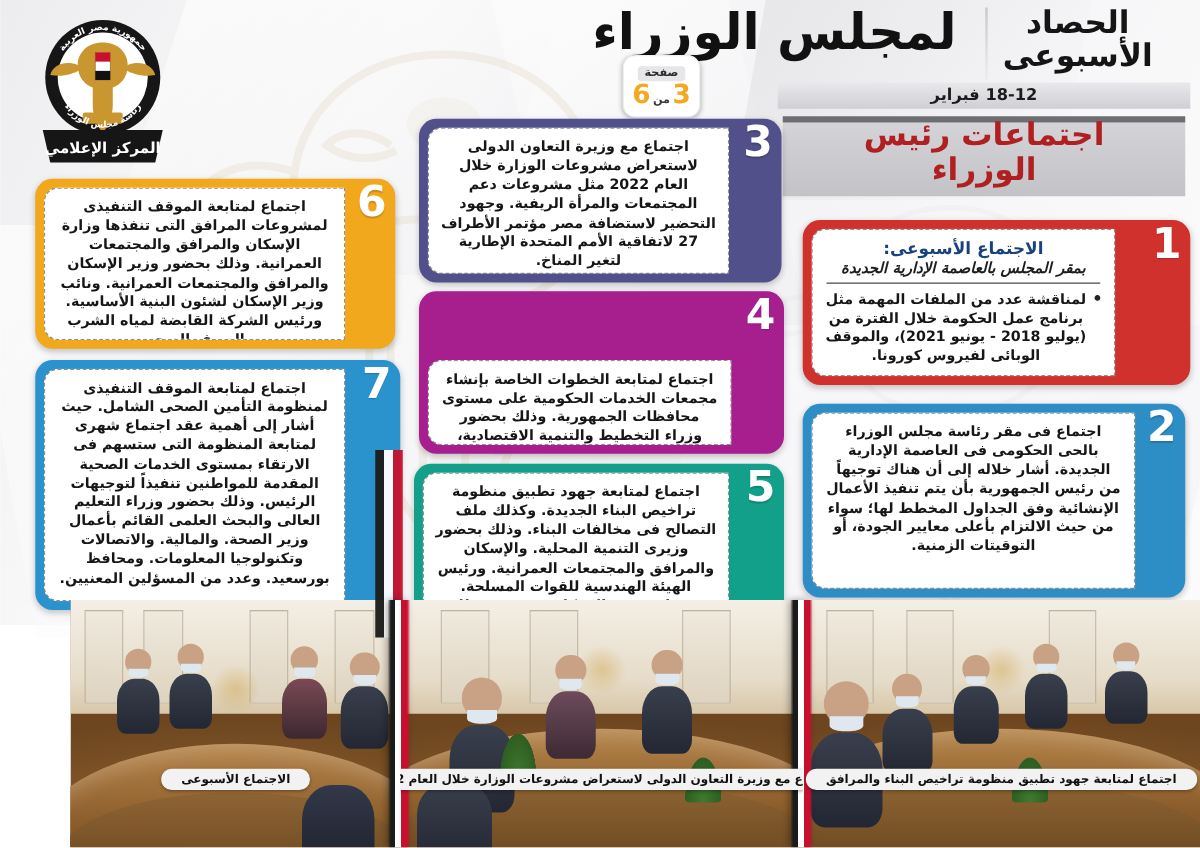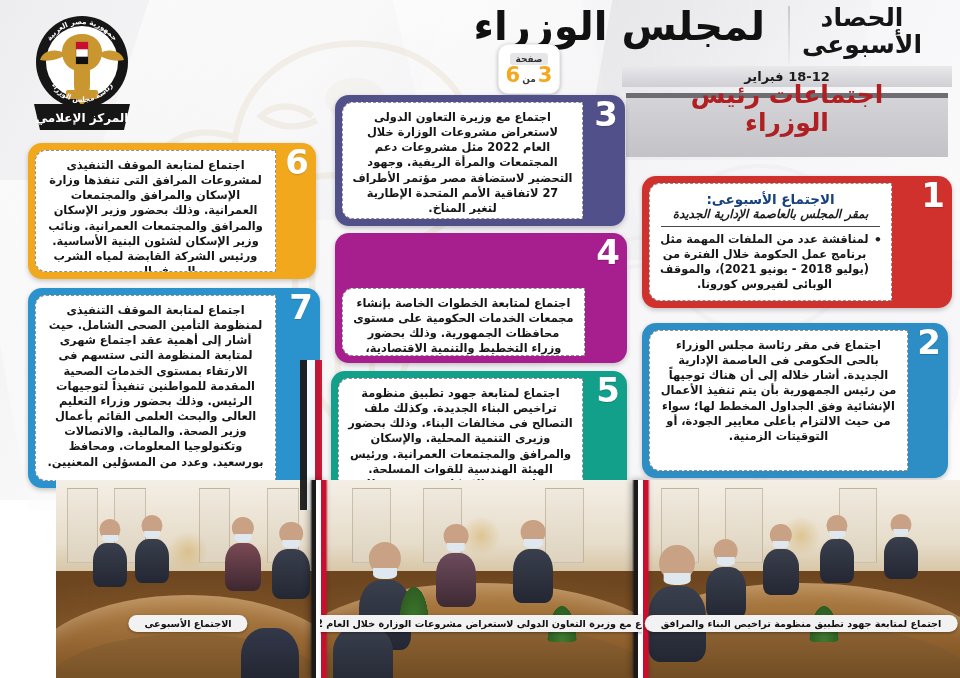--- a/index.html
+++ b/index.html
@@ -74,21 +74,21 @@
     display: flex; align-items: center; justify-content: center;
   }
   .date-bar span { font-size: 13px; font-weight: 700; color: #1b1b1b; }
 
   .section-band {
     position: absolute; right: 12px; top: 93px; width: 322px; height: 64px;
     background: linear-gradient(#d4d4d8, #c2c2c7);
     border-top: 5px solid #6d6d72;
   }
   .section-title {
-    position: absolute; right: 12px; top: 81px; width: 322px;
+    position: absolute; right: 12px; top: 94px; width: 322px;
     text-align: center; font-size: 25px; font-weight: 800; color: #b02022;
     line-height: 1.12;
   }
 
   
   .logo {
     position: absolute; left: 22px; top: 8px; width: 120px; height: 128px;
   }
 
   

